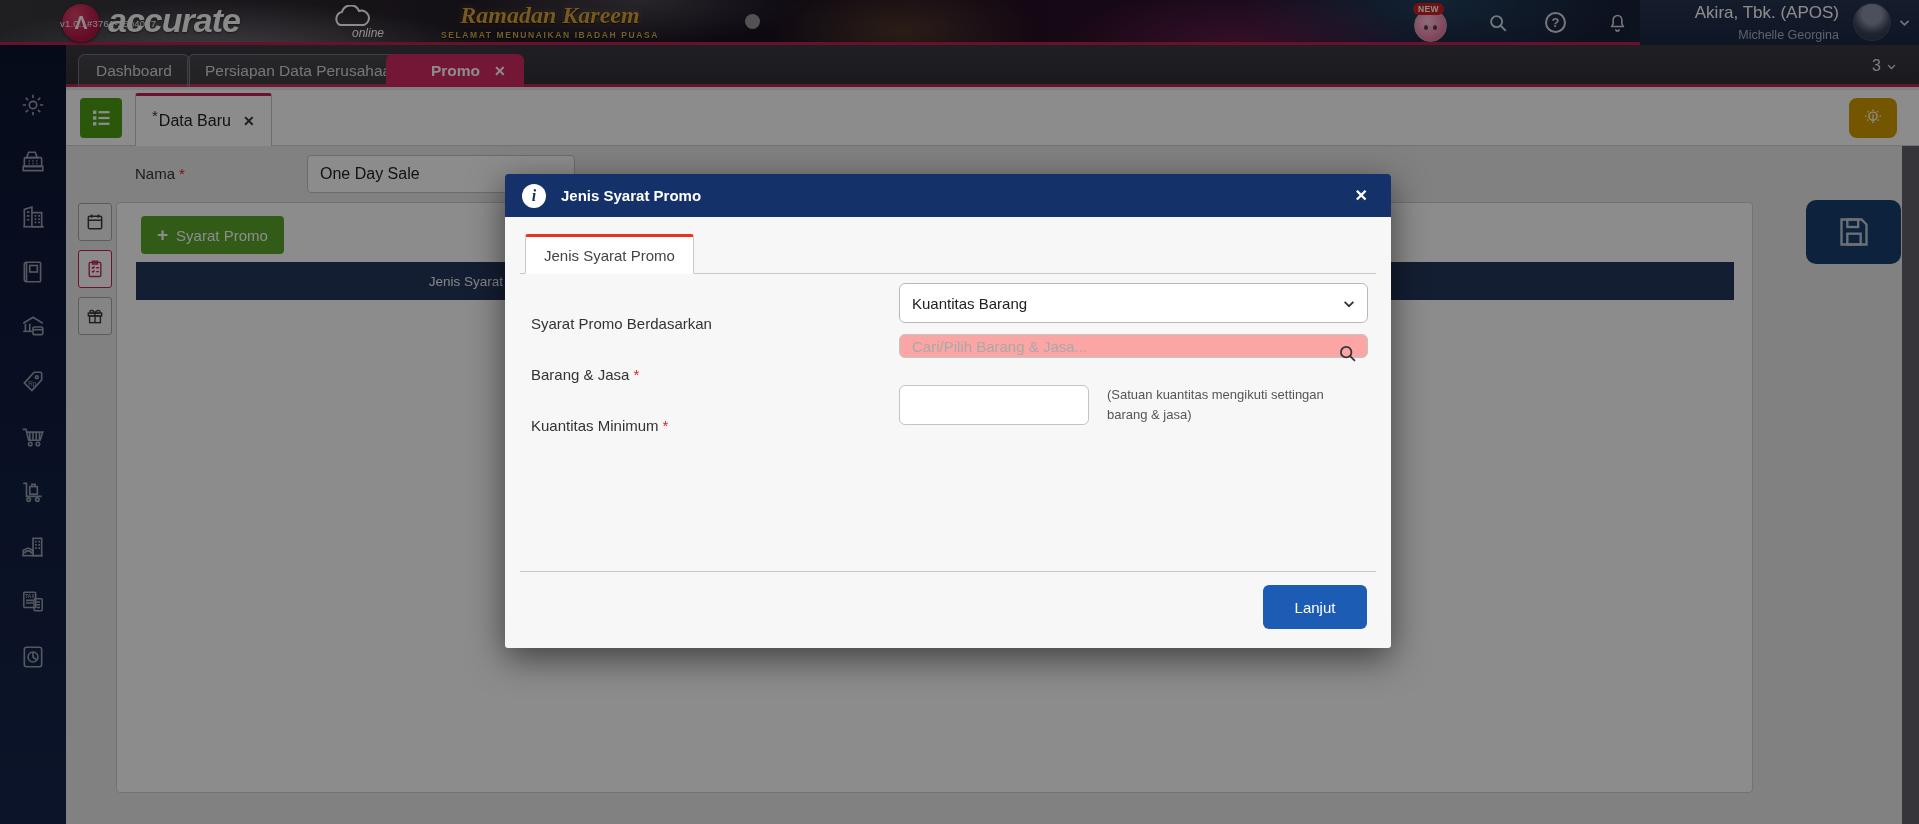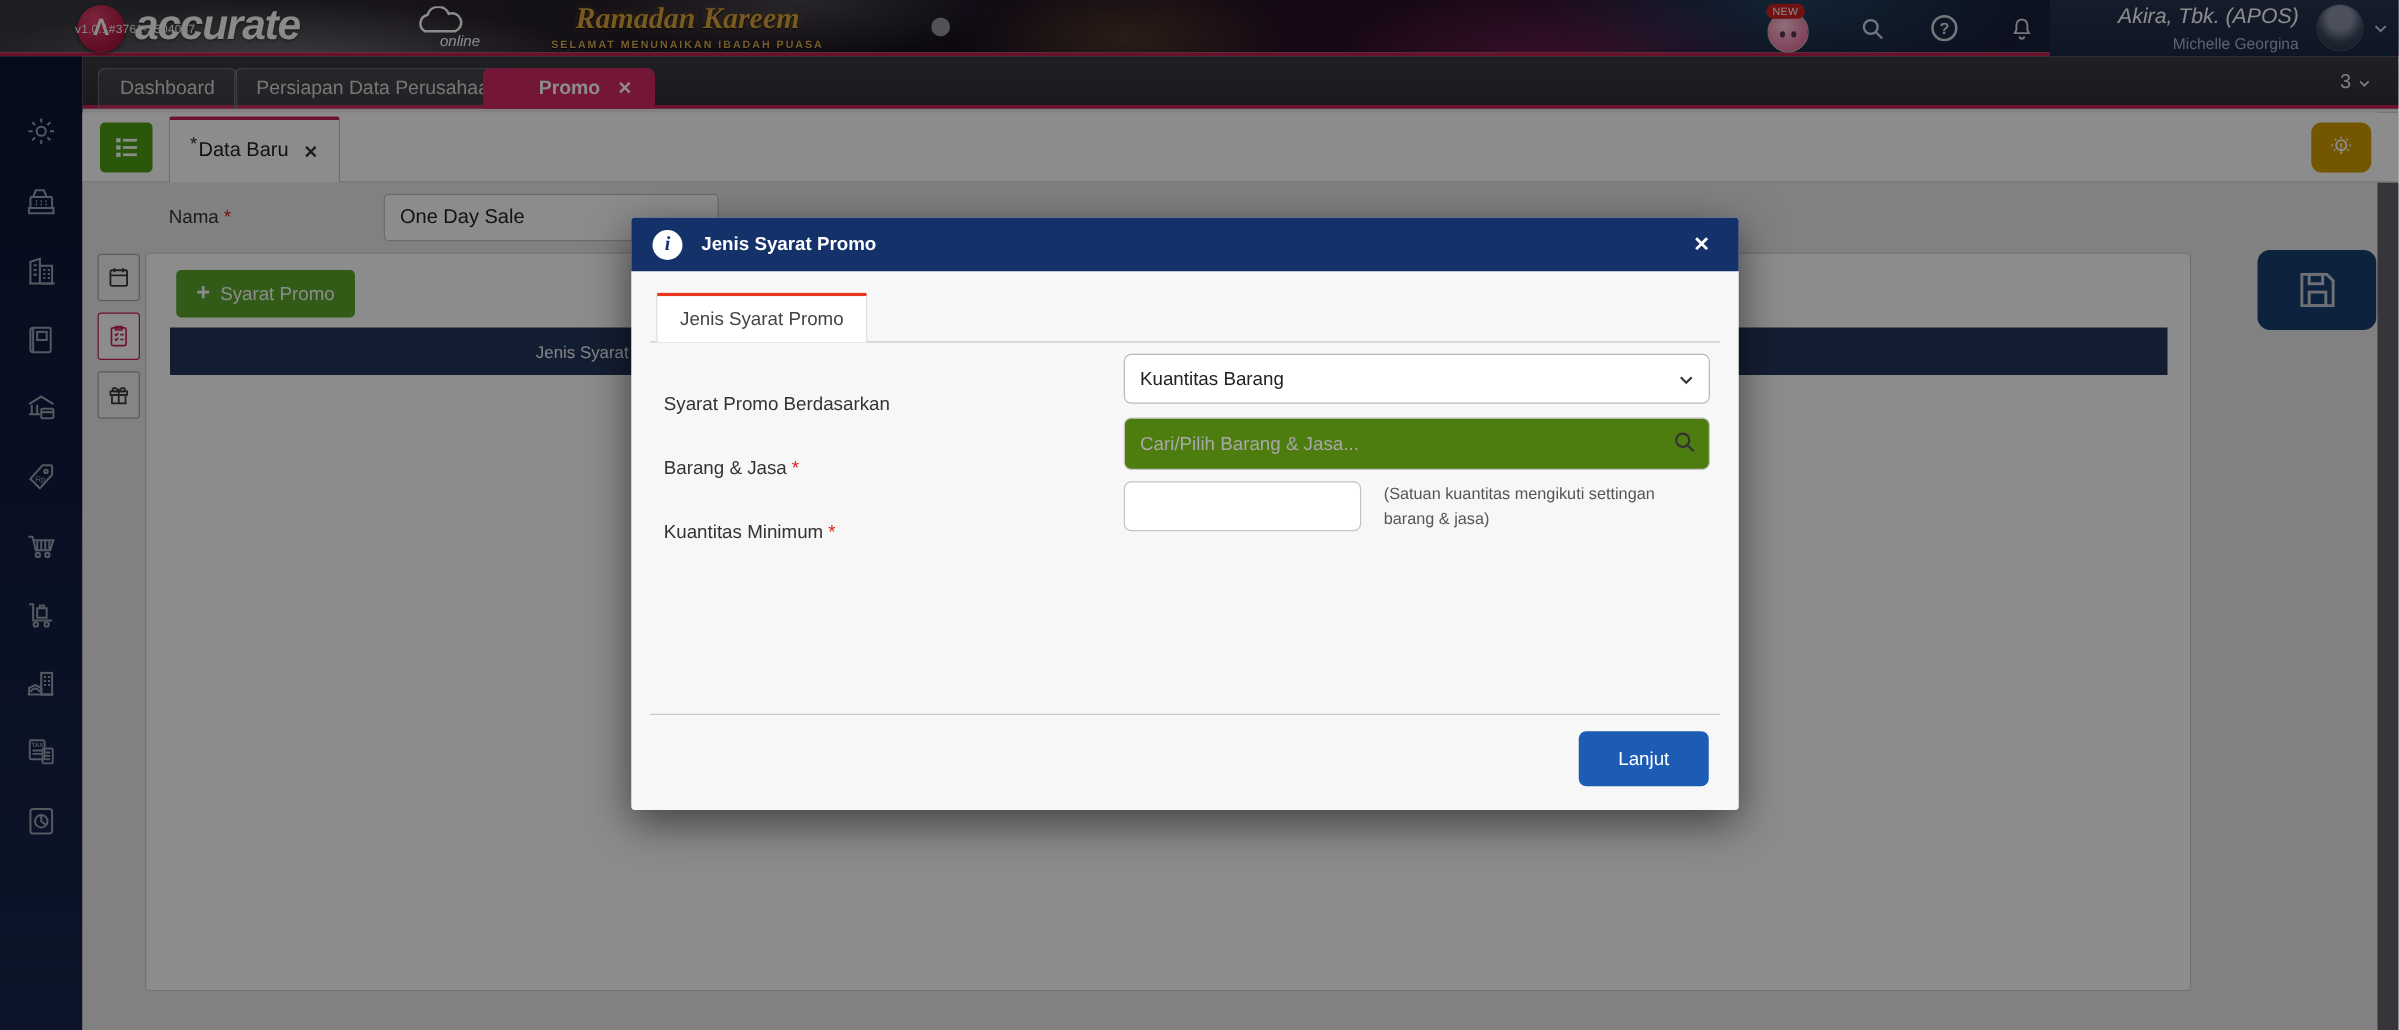--- a/index.html
+++ b/index.html
@@ -28,28 +28,28 @@
   .header-dot { position:absolute; left:745px; top:14px; width:15px; height:15px; border-radius:50%; background:rgba(170,170,175,.85); }
   .banner { position:absolute; left:400px; top:2px; width:300px; text-align:center; }
   .banner-title { font-family:"Liberation Serif", serif; font-style:italic; font-weight:bold; font-size:24px;
     color:#d9a43c; text-shadow:0 1px 2px #000, 0 0 6px rgba(217,164,60,.4); white-space:nowrap; }
   .banner-subtitle { margin-top:1px; font-size:8.5px; font-weight:bold; letter-spacing:1.6px; color:#d9ac4e;
     white-space:nowrap; text-shadow:0 1px 1px #000; }
   .hdr-ico { position:absolute; top:12px; color:#d5d9e0; }
   .mascot { position:absolute; left:1414px; top:9px; width:33px; height:33px; border-radius:50%;
     background:radial-gradient(circle at 40% 35%, #ffc9dd, #f08ab2 55%, #d9608f); border:1px solid #caa; }
   .mascot-eye { position:absolute; width:4px; height:5px; border-radius:50%; background:#5a3a4a; top:15px; }
-  .new-badge { position:absolute; left:1413px; top:3px; background:#cf1f24; color:#fff; font-size:8.5px; font-weight:normal;
+  .new-badge { position:absolute; left:1413px; top:3px; background:#cf1f24; color:#fff; font-size:8.5px; font-weight:bold;
     padding:1px 5px; border-radius:6px; letter-spacing:.3px; z-index:2; }
   .help-circle { position:absolute; left:1545px; top:12px; width:21px; height:21px; border:2px solid #d5d9e0;
     border-radius:50%; color:#d5d9e0; font-size:13px; font-weight:bold; display:flex; align-items:center; justify-content:center; }
   .user-panel { position:absolute; left:1640px; top:0; width:279px; height:45px;
     background:linear-gradient(180deg,#273350,#1b2742); }
   .user-texts { position:absolute; right:80px; top:3px; text-align:right; }
-  .user-company { color:#ffffff; font-size:17px;font-style:italic; }
+  .user-company { color:#ffffff; font-size:17px; }
   .user-name { color:#a9b4c4; font-size:12.5px; margin-top:5px; }
   .avatar { position:absolute; right:28px; top:3px; width:38px; height:38px; border-radius:50%; overflow:hidden;
     background:radial-gradient(circle at 50% 28%, #8a93a8 0 30%, #3a4458 62%, #252c3e); border:1px solid #42506b; }
   .user-chevron { position:absolute; right:8px; top:16px; color:#cfd4dc; }
 
   
   .tabbar { position:absolute; left:66px; top:45px; width:1853px; height:42px;
     background:linear-gradient(180deg,#3b3a41,#312f36); border-bottom:3px solid #c11f54; }
   .tab { position:absolute; top:9px; height:33px; line-height:31px; padding:0 17px; font-size:15.5px; color:#d8d8d8;
     background:rgba(255,255,255,.07); border:1px solid #77757d; border-bottom:none; border-radius:7px 7px 0 0; }
@@ -108,21 +108,21 @@
   .mtabs { position:relative; height:57px; margin:0 15px; border-bottom:1px solid #c9c9c9; }
   .mtab { position:absolute; left:5px; bottom:-1px; height:40px; min-width:152px; padding:0 18px; background:#fff;
     border:1px solid #c9c9c9; border-bottom:1px solid #fff; border-top:3px solid #e8351f; border-radius:3px 3px 0 0;
     display:flex; align-items:center; justify-content:center; font-size:15px; color:#444; }
   .mrow { position:absolute; left:26px; height:40px; display:flex; align-items:center; }
   .mlabel { width:368px; font-size:15px; color:#333;margin-top:40px; }
   .select-box { position:relative; width:469px; height:40px; background:#fff; border:1px solid #b9b9b9; border-radius:6px;
     display:flex; align-items:center; padding:0 34px 0 12px; font-size:15px; color:#222; }
   .select-chevron { position:absolute; right:11px; top:13px; color:#333; }
   .search-wrap { position:relative; width:469px; height:40px; }
-  .search-input { width:469px; height:42px; background:#4d7c0f; border:1px solid #c4c4c4; border-radius:6px;
+  .search-input { width:469px; height:24px; background:#fca5a5; border:1px solid #c4c4c4; border-radius:6px;
     padding:0 38px 0 12px; font-size:15px; color:#222; font-family:"Liberation Sans",sans-serif; }
   .search-input::placeholder { color:#a9a9a9; }
   .search-glyph { position:absolute; right:10px; top:9px; color:#333; }
   .qty-input { width:190px; height:40px; background:#fff; border:1px solid #c4c4c4; border-radius:6px;
     padding:0 12px; font-size:15px; font-family:"Liberation Sans",sans-serif; }
   .qty-note { margin-left:18px; width:230px; font-size:13px; color:#555; line-height:1.55; }
   .mdivider { position:absolute; left:15px; top:397px; width:856px; border-top:1px solid #c9c9c9; }
   .mfooter { position:absolute; right:24px; top:411px; }
   .lanjut-btn { width:104px; height:44px; background:#1d5cb4; color:#fff; border:none; border-radius:6px;
     font-size:15px; font-family:"Liberation Sans",sans-serif; }

